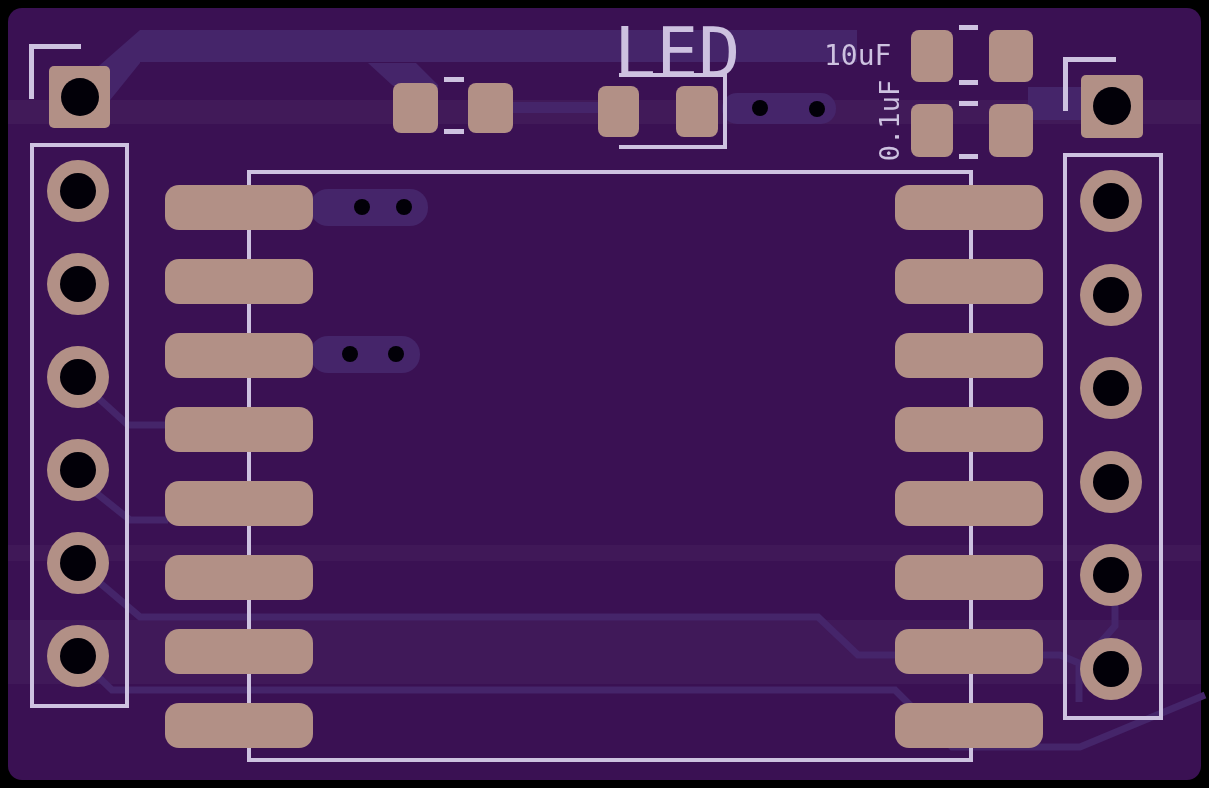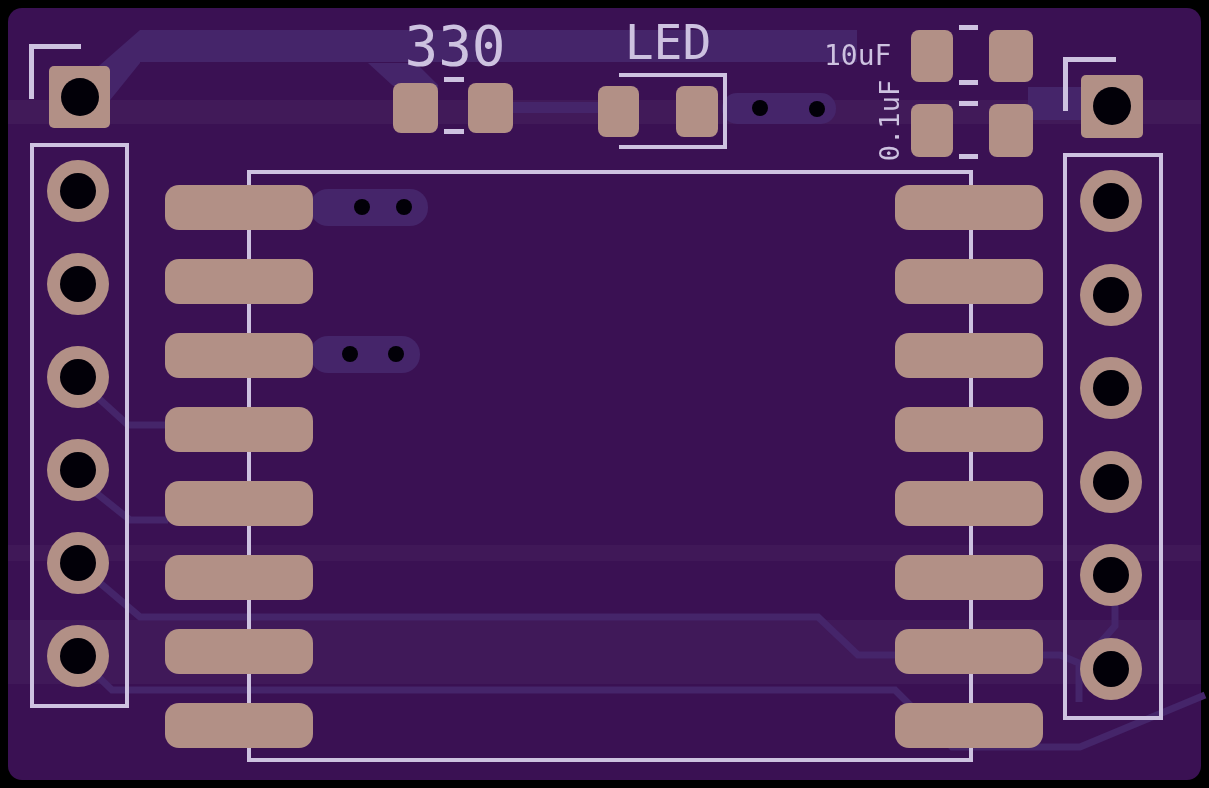--- a/index.html
+++ b/index.html
@@ -20,21 +20,21 @@
   .layer{position:absolute;left:0;top:0;width:1209px;height:788px;}
   .stripe{position:absolute;background:rgba(255,255,255,0.04);}
   .silkbox{position:absolute;border:4px solid var(--c-silk);box-sizing:border-box;}
   .silkline{position:absolute;background:var(--c-silk);}
   .slabel{position:absolute;color:var(--c-silk);line-height:1;white-space:nowrap;}
   .pad{position:absolute;background:var(--c-pad);}
   .ring{position:absolute;background:var(--c-pad);border-radius:50%;}
   .hole{position:absolute;background:var(--c-hole);border-radius:50%;}
   .via{position:absolute;width:16px;height:16px;background:var(--c-hole);border-radius:50%;}
   #lbl-330{left:402px;top:18px;width:106px;text-align:center;font-size:56px;}
-  #lbl-led{left:614px;top:18px;width:108px;text-align:center;font-size:48px;}
+  #lbl-led{left:614px;top:18px;width:108px;text-align:center;font-size:70px;}
   #lbl-10uf{left:824px;top:42px;font-size:28px;}
   #lbl-01uf{left:848px;top:107px;width:82px;text-align:center;font-size:27px;
     transform:rotate(-90deg);transform-origin:50% 50%;}
   #lbl-rfm{left:481px;top:452px;font-size:60px;}
 </style>
 </head>
 <body>
 
 <div class="stage">
   <div class="board"></div>
@@ -69,21 +69,20 @@
   <div class="silkbox" style="left:619px;top:73px;width:108px;height:76px;border-left:none;"></div>
   <div class="silkbox" style="left:29px;top:44px;width:52px;height:55px;border-width:5px;border-right:none;border-bottom:none;"></div>
   <div class="silkbox" style="left:1063px;top:57px;width:53px;height:54px;border-width:5px;border-right:none;border-bottom:none;"></div>
   <div class="silkline" style="left:444px;top:77px;width:20px;height:5px;"></div>
   <div class="silkline" style="left:444px;top:129px;width:20px;height:5px;"></div>
   <div class="silkline" style="left:959px;top:25px;width:19px;height:5px;"></div>
   <div class="silkline" style="left:959px;top:80px;width:19px;height:5px;"></div>
   <div class="silkline" style="left:959px;top:101px;width:19px;height:5px;"></div>
   <div class="silkline" style="left:959px;top:154px;width:19px;height:5px;"></div>
 
-  <div class="slabel" id="lbl-330">330</div>
   <div class="slabel" id="lbl-led">LED</div>
   <div class="slabel" id="lbl-10uf">10uF</div>
   <div class="slabel" id="lbl-01uf">0.1uF</div>
 
   <div class="pad" style="left:393px;top:83px;width:45px;height:50px;border-radius:8px;"></div>
   <div class="pad" style="left:468px;top:83px;width:45px;height:50px;border-radius:8px;"></div>
   <div class="pad" style="left:598px;top:86px;width:41px;height:51px;border-radius:8px;"></div>
   <div class="pad" style="left:676px;top:86px;width:42px;height:51px;border-radius:8px;"></div>
   <div class="pad" style="left:911px;top:30px;width:42px;height:52px;border-radius:8px;"></div>
   <div class="pad" style="left:989px;top:30px;width:44px;height:52px;border-radius:8px;"></div>

